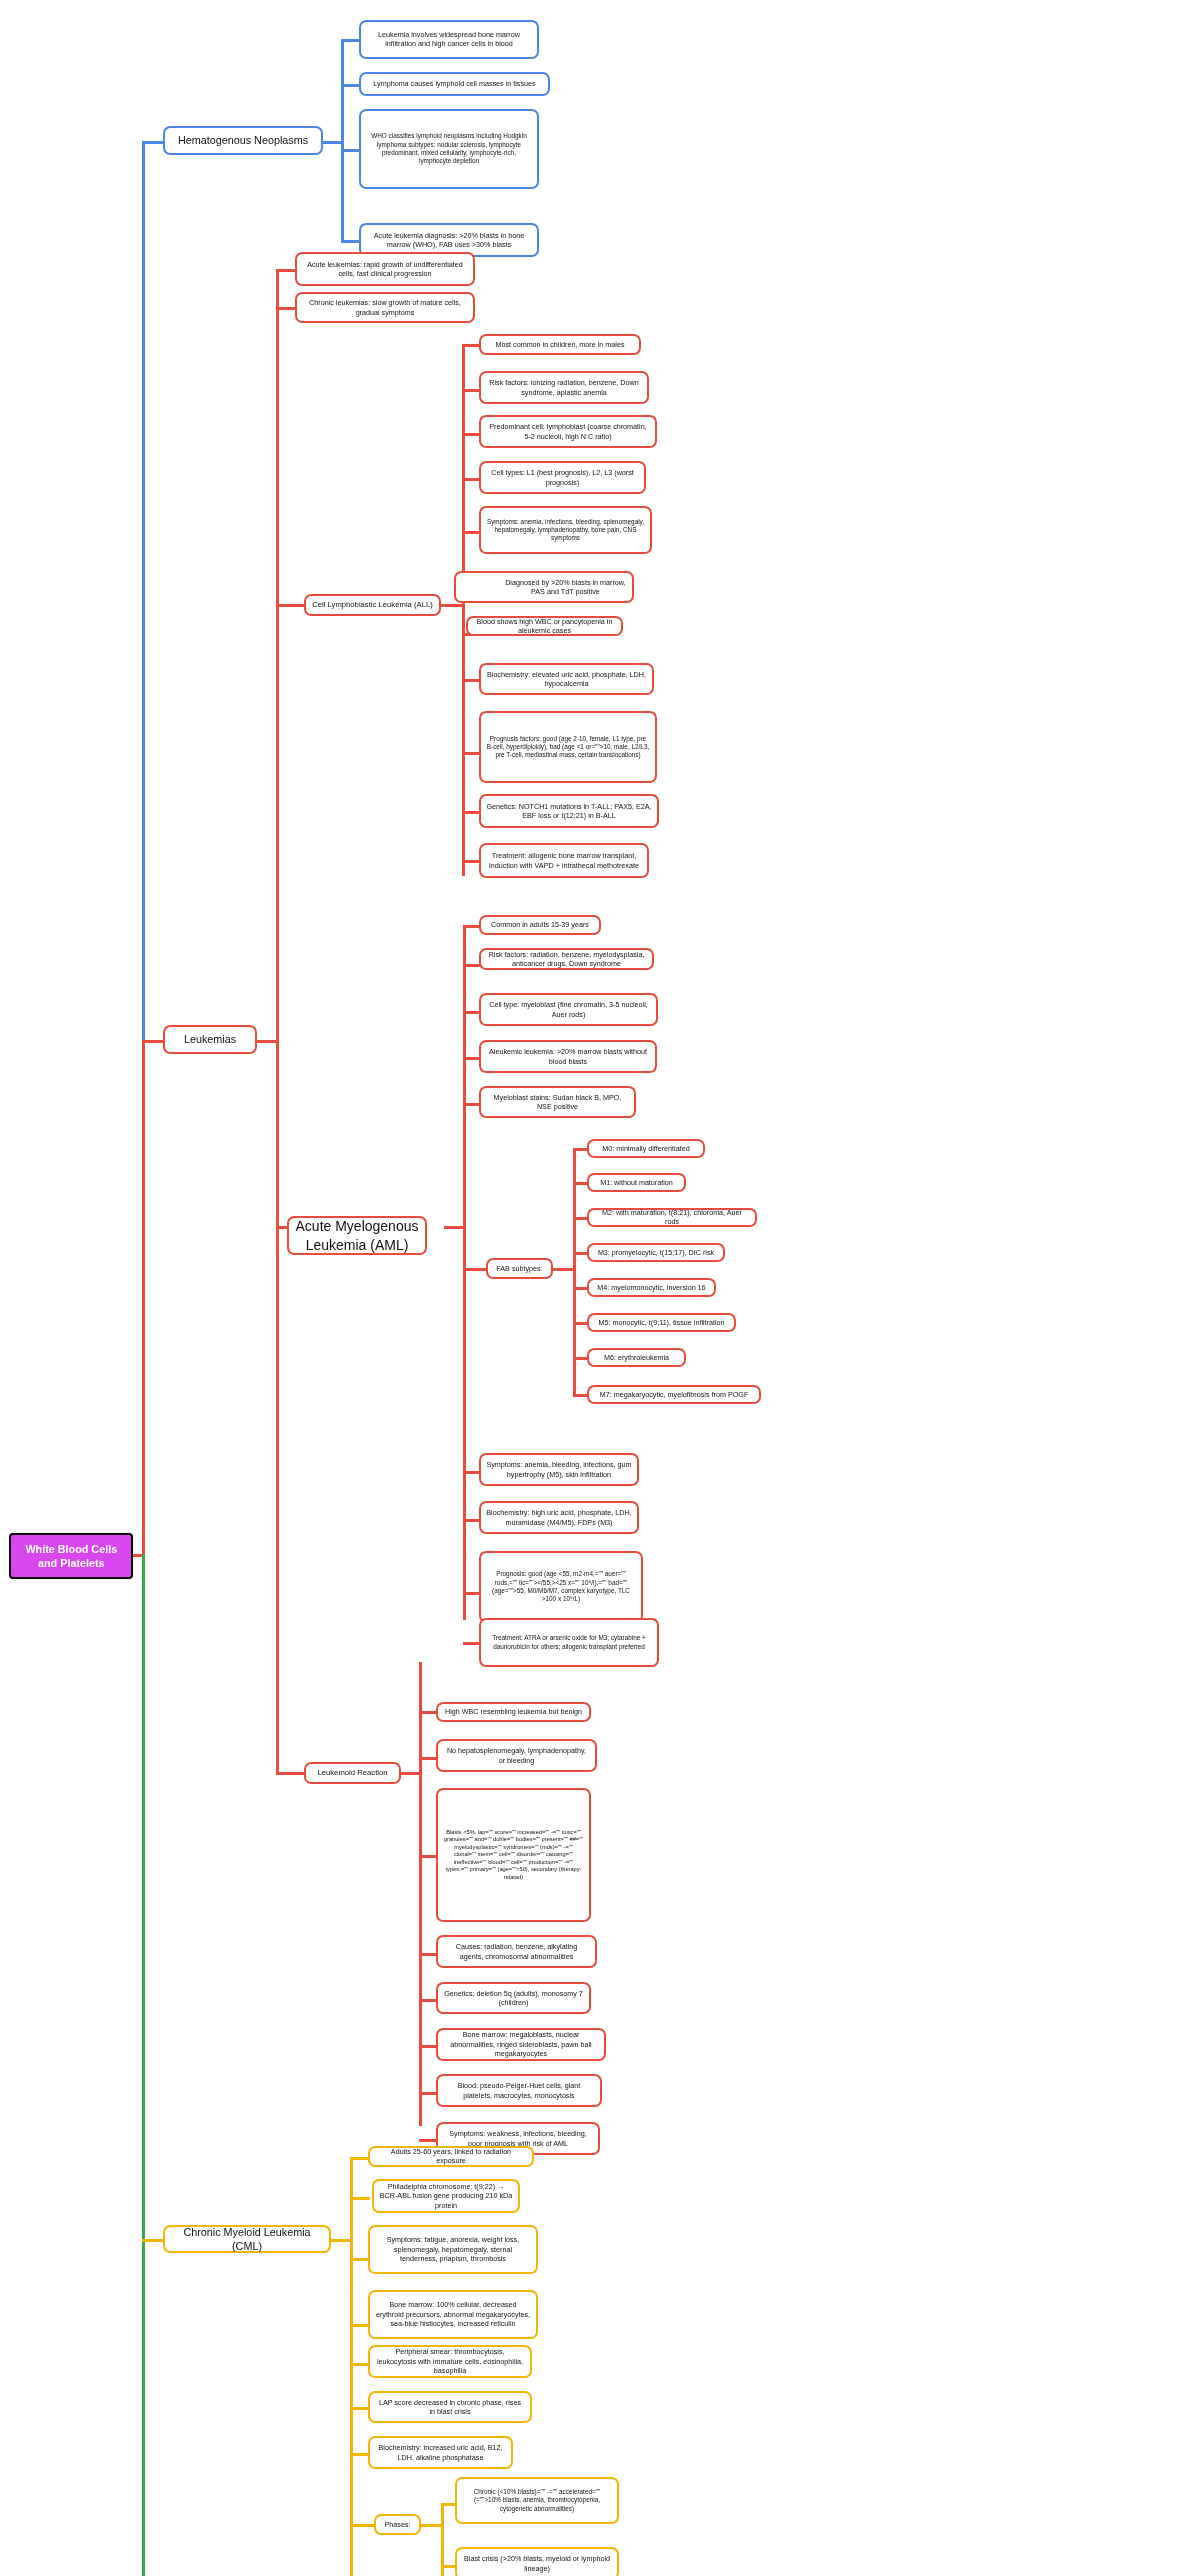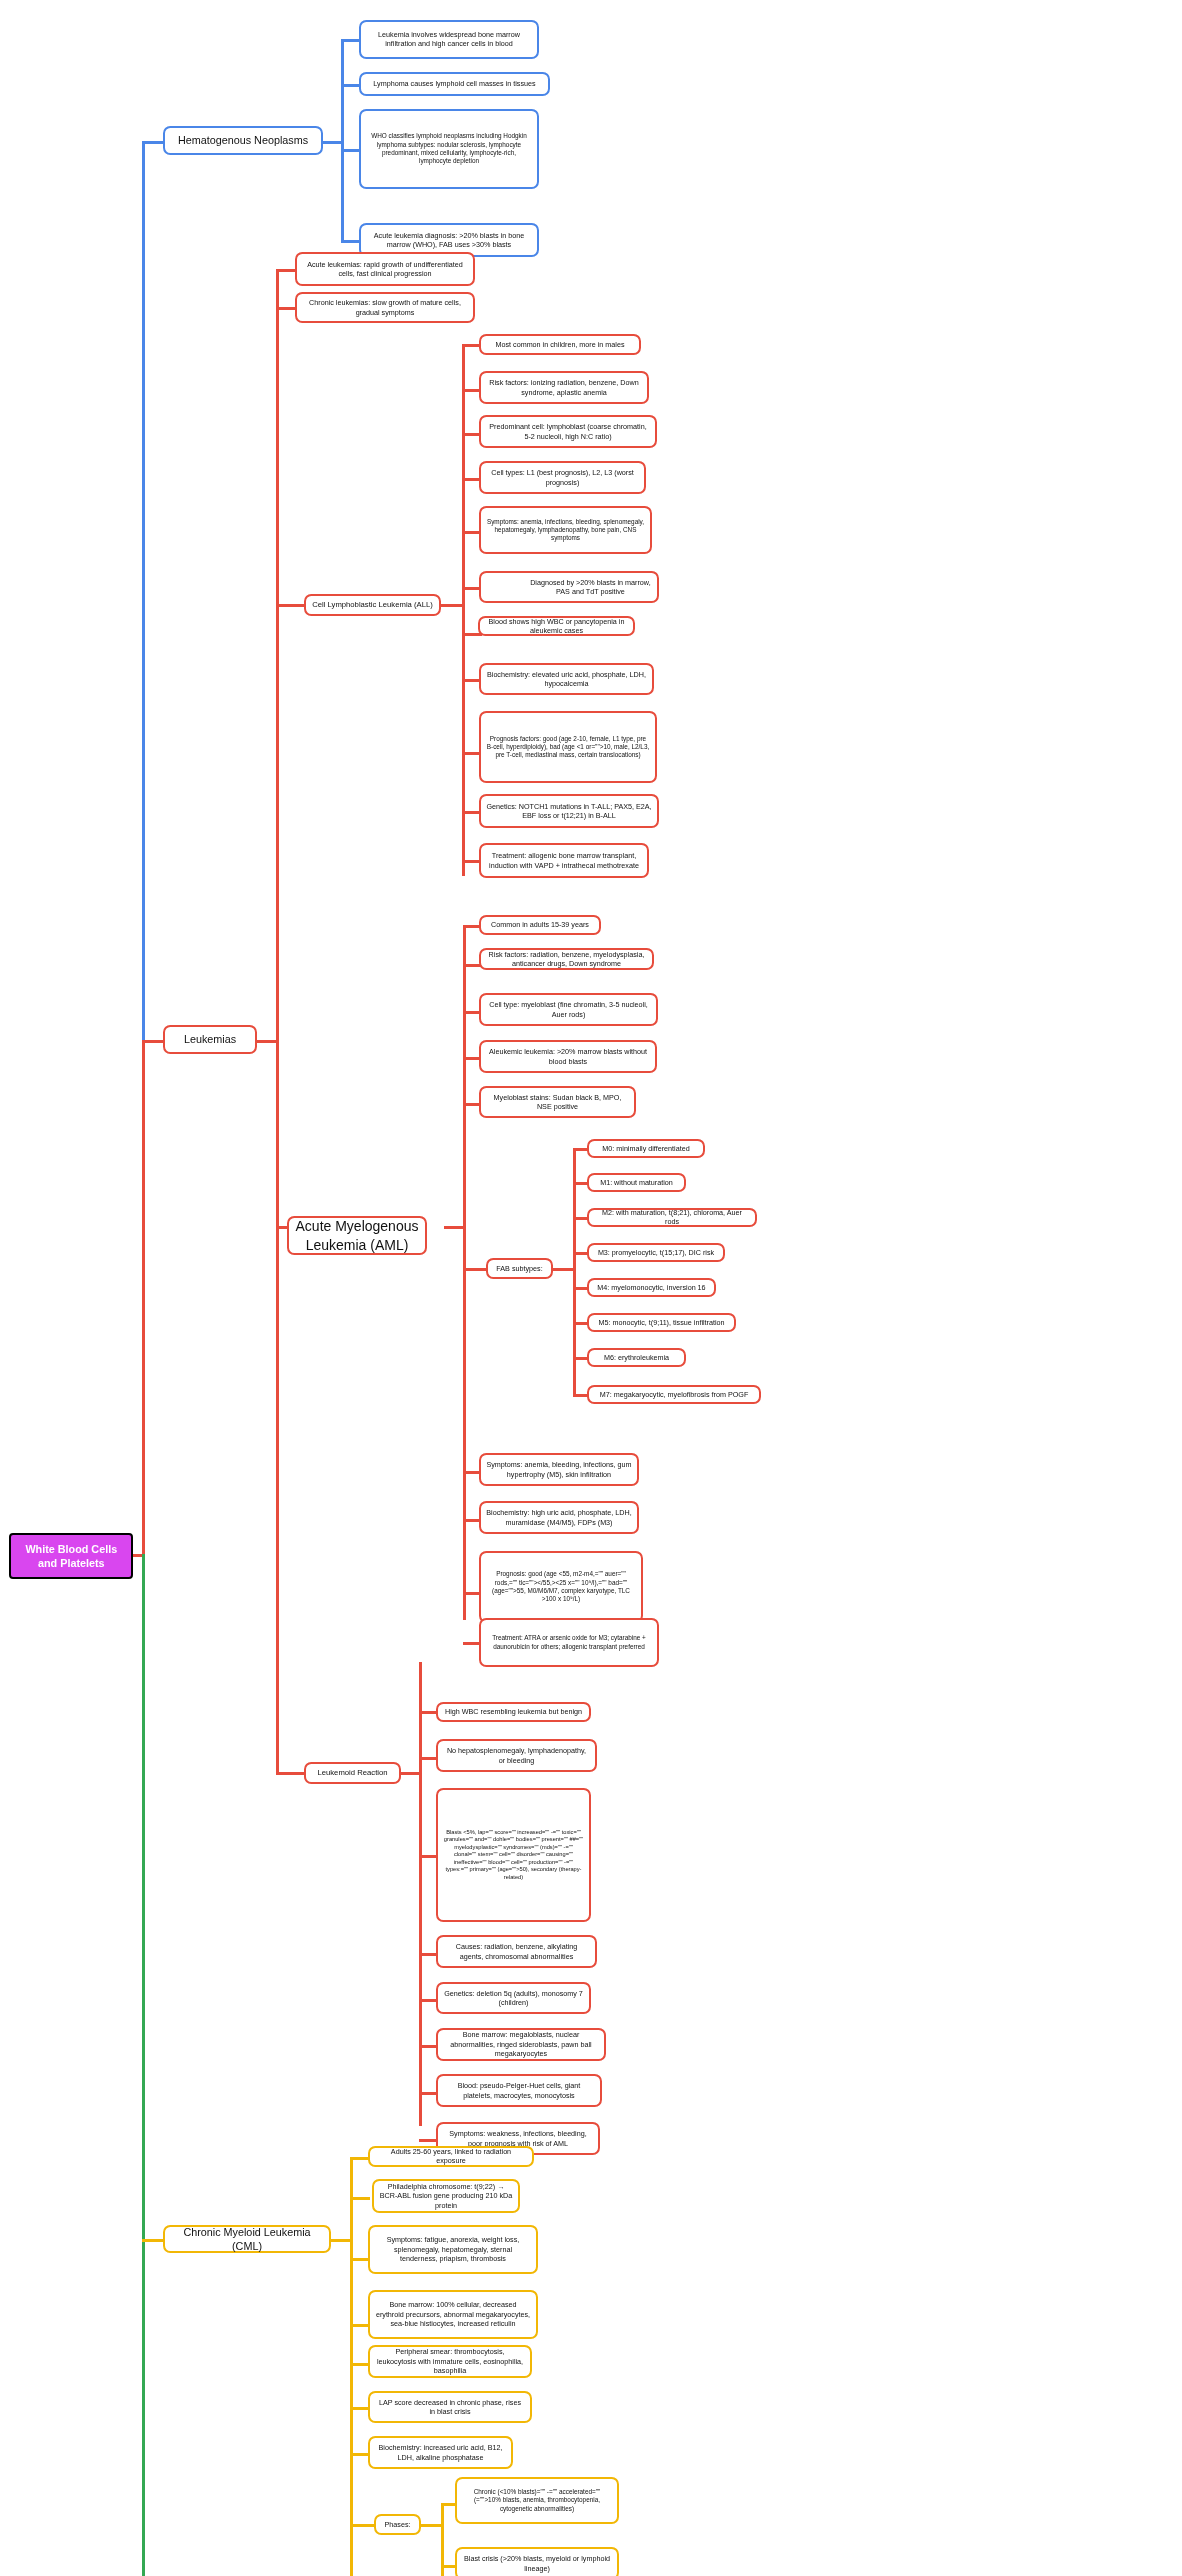--- a/index.html
+++ b/index.html
@@ -109,24 +109,24 @@
   <div class="conn h" style="left:462px; top:433px; width:19.6px; background:#e74c3c;"></div>
   <div class="node leaf" style="left:479px; top:415px; width:178px; height:33px; border-color:#e74c3c;">Predominant cell: lymphoblast (coarse chromatin, 5-2 nucleoli, high N:C ratio)</div>
 
   <div class="conn h" style="left:462px; top:478px; width:19.6px; background:#e74c3c;"></div>
   <div class="node leaf" style="left:479px; top:461px; width:167px; height:33px; border-color:#e74c3c;">Cell types: L1 (best prognosis), L2, L3 (worst prognosis)</div>
 
   <div class="conn h" style="left:462px; top:531px; width:19.6px; background:#e74c3c;"></div>
   <div class="node tiny" style="left:479px; top:506px; width:173px; height:48px; border-color:#e74c3c;">Symptoms: anemia, infections, bleeding, splenomegaly, hepatomegaly, lymphadenopathy, bone pain, CNS symptoms</div>
 
   <div class="conn h" style="left:462px; top:587px; width:19.6px; background:#e74c3c;"></div>
-  <div class="node leaf" style="left:479px; top:571px; width:180px; height:32px; border-color:#e74c3c;padding-left:48px;">Diagnosed by &gt;20% blasts in marrow, PAS and TdT positive</div>
+  <div class="node leaf" style="left:454px; top:571px; width:180px; height:32px; border-color:#e74c3c;padding-left:48px;">Diagnosed by &gt;20% blasts in marrow, PAS and TdT positive</div>
 
   <div class="conn h" style="left:462px; top:633px; width:19.6px; background:#e74c3c;"></div>
-  <div class="node leaf" style="left:478px; top:616px; width:157px; height:20px; border-color:#e74c3c;">Blood shows high WBC or pancytopenia in aleukemic cases</div>
+  <div class="node leaf" style="left:466px; top:616px; width:157px; height:20px; border-color:#e74c3c;">Blood shows high WBC or pancytopenia in aleukemic cases</div>
 
   <div class="conn h" style="left:462px; top:679px; width:19.6px; background:#e74c3c;"></div>
   <div class="node leaf" style="left:479px; top:663px; width:175px; height:32px; border-color:#e74c3c;">Biochemistry: elevated uric acid, phosphate, LDH, hypocalcemia</div>
 
   <div class="conn h" style="left:462px; top:752px; width:19.6px; background:#e74c3c;"></div>
   <div class="node tiny" style="left:479px; top:711px; width:178px; height:72px; border-color:#e74c3c;">Prognosis factors: good (age 2-10, female, L1 type, pre B-cell, hyperdiploidy), bad (age &lt;1 or=""&gt;10, male, L2/L3, pre T-cell, mediastinal mass, certain translocations)</div>
 
   <div class="conn h" style="left:462px; top:811px; width:19.6px; background:#e74c3c;"></div>
   <div class="node leaf" style="left:479px; top:794px; width:180px; height:34px; border-color:#e74c3c;">Genetics: NOTCH1 mutations in T-ALL; PAX5, E2A, EBF loss or t(12;21) in B-ALL</div>
 

